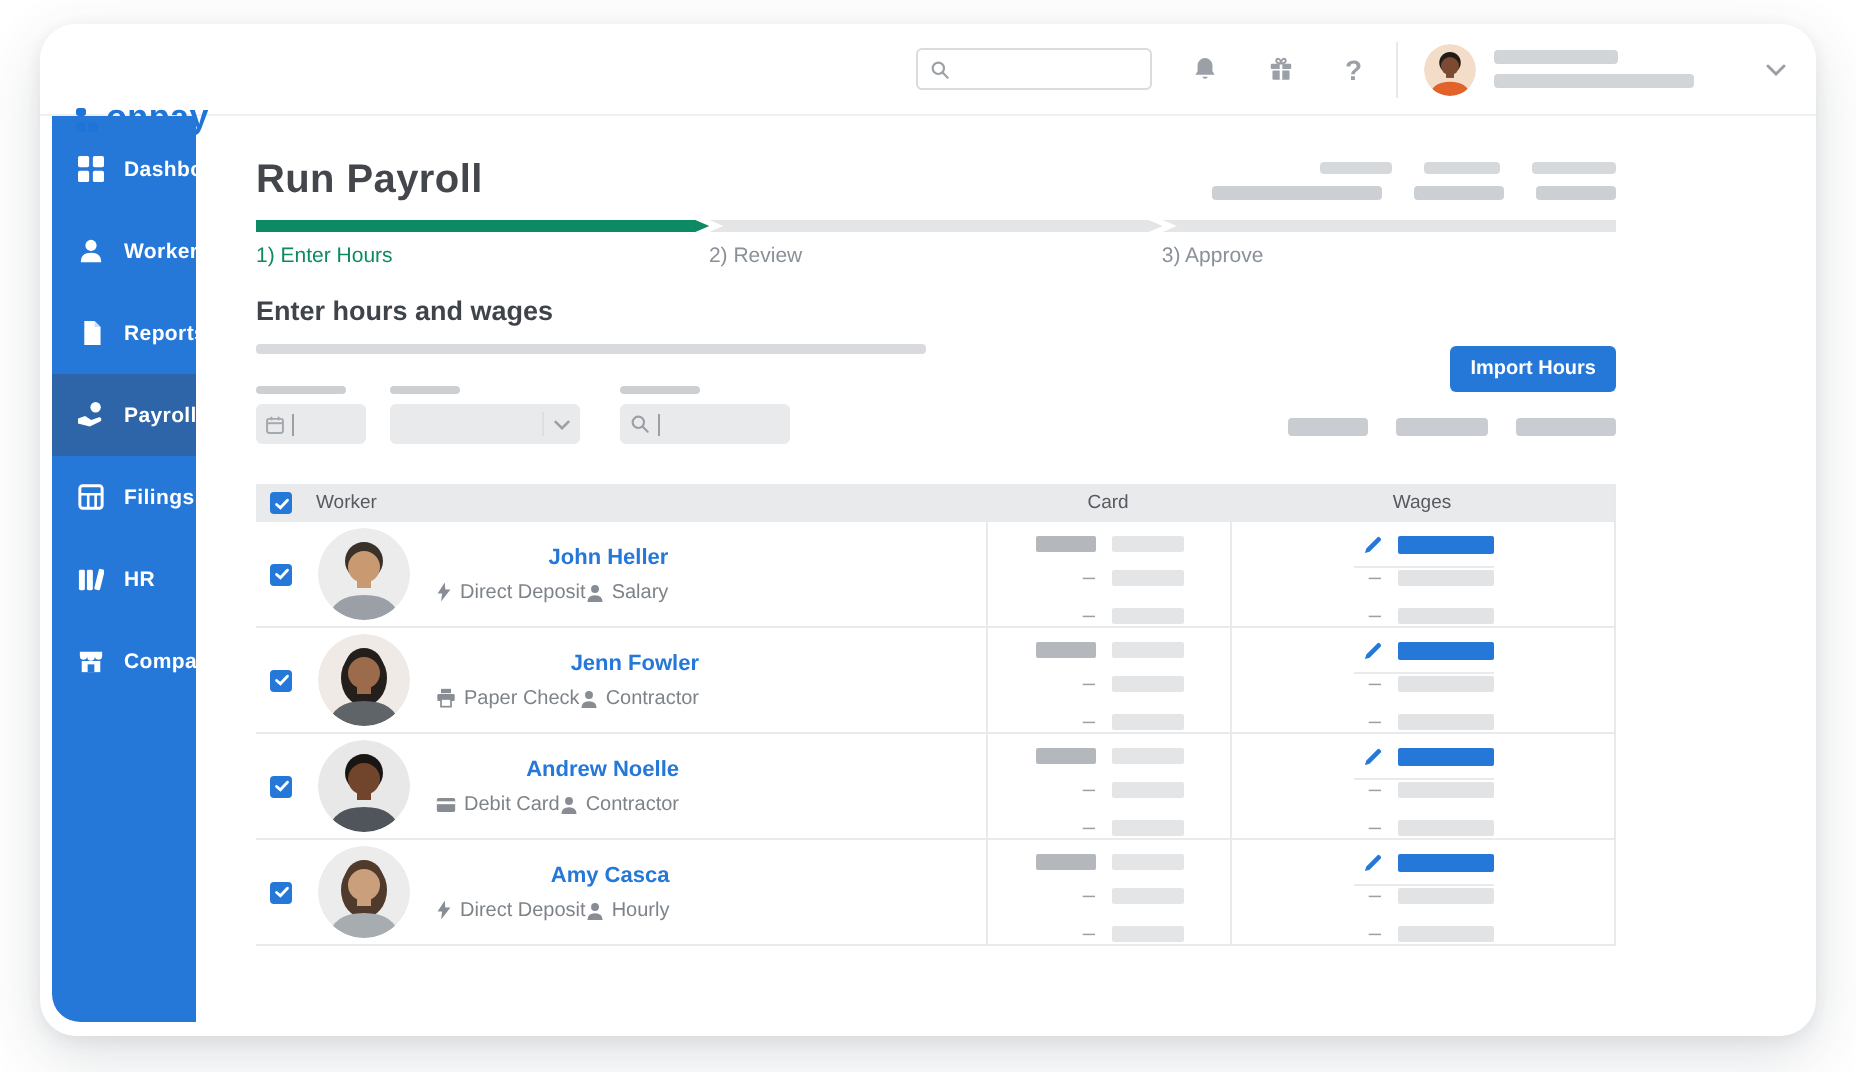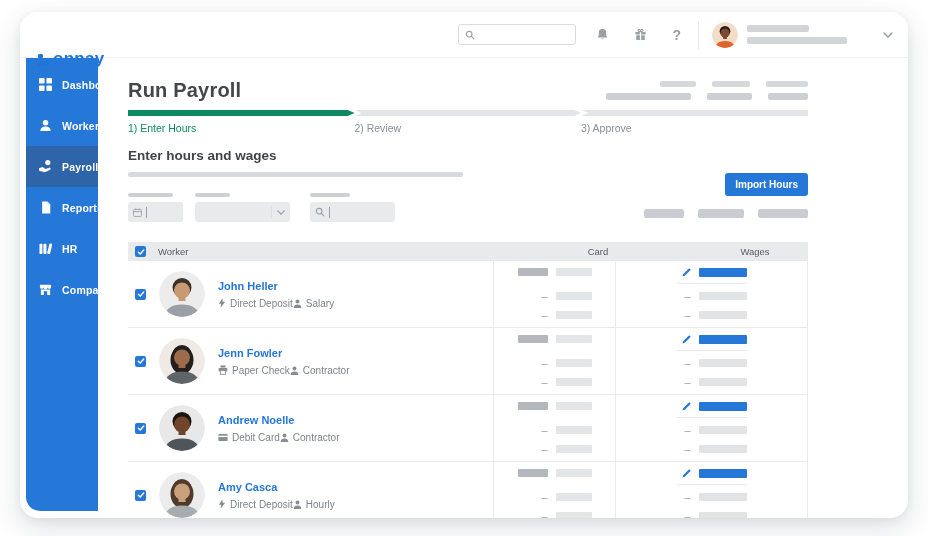--- a/index.html
+++ b/index.html
@@ -62,25 +62,25 @@
   .finput{height:20px;background:#e9eaeb;border-radius:3px;display:flex;align-items:center;padding:0 5px;box-sizing:border-box;cursor:text;}
   .fcursor{width:1px;height:11px;background:#9aa0a6;margin-left:4px;}
   .f-date{width:55px;} .f-date .flabel{width:45px;}
   .f-select{width:95px;margin-left:12px;} .f-select .flabel{width:35px;}
   .fsel-chev{margin-left:auto;border-left:1px solid #dcdee0;padding-left:5px;height:12px;display:flex;align-items:center;}
   .f-search{width:85px;margin-left:20px;} .f-search .flabel{width:40px;}
   .right-bars{margin-left:auto;display:flex;gap:14px;align-items:flex-end;padding-bottom:4px;}
   .rbar{height:9px;background:#c9cdd1;border-radius:2px;}
   
   .table{margin-top:20px;border-right:1px solid #e7e9ea;box-sizing:border-box;}
-  .thead{height:19px;background:#e9eaeb;display:grid;grid-template-columns:365px 122px 1fr;align-items:center;font-size:9.5px;color:#565a60;gap:44px;}
+  .thead{height:19px;background:#e9eaeb;display:grid;grid-template-columns:365px 122px 1fr;align-items:center;font-size:9.5px;color:#565a60;}
   .th-worker{display:flex;align-items:center;gap:12px;padding-left:7px;}
   .th-center{text-align:center;}
   .checkbox{width:11px;height:11px;background:#2577d8;border-radius:2px;display:flex;align-items:center;justify-content:center;flex:none;cursor:pointer;}
-  .trow{display:grid;grid-template-columns:365px 122px 1fr;border-bottom:1px solid #e8eaeb;height:67px;background:#fff;box-sizing:border-box;}
+  .trow{display:grid;grid-template-columns:365px 122px 1fr;border-bottom:1px solid #e8eaeb;height:53px;background:#fff;box-sizing:border-box;text-align:right;}
   .cell-worker{display:flex;align-items:center;padding-left:7px;}
   .avatar{width:46px;height:46px;border-radius:50%;overflow:hidden;margin-left:13px;flex:none;display:flex;}
   .w-info{margin-left:13px;}
   .w-name{font-size:11px;font-weight:700;color:#2577d8;margin-bottom:6px;cursor:pointer;}
   .w-meta{display:flex;align-items:center;gap:0;font-size:10px;color:#7d8389;}
   .meta-item{display:flex;align-items:center;gap:4px;}
   .m-icon{display:flex;align-items:center;}
   .cell-hours,.cell-wages{border-left:1px solid #e8eaeb;display:flex;flex-direction:column;}
   .c-top{height:22px;display:flex;align-items:center;justify-content:center;}
   .c-rest{flex:1;display:flex;flex-direction:column;justify-content:center;gap:11px;}
@@ -180,40 +180,49 @@
   <div class="sb-item">
     <span class="sb-icon">
             <svg viewBox="0 0 14 14" width="13" height="13">
               <circle cx="7" cy="4" r="3" fill="#fff"></circle>
               <path d="M1.5 13 q0 -5 5.5 -5 q5.5 0 5.5 5 z" fill="#fff"></path>
             </svg>
           </span>
     <span class="sb-label">Workers</span>
   </div>
 
+  <div class="sb-item">
+    <span class="sb-icon">
+            <svg viewBox="0 0 14 14" width="12" height="13">
+              <path d="M2.5 0 h6 L12 3.5 V14 H2.5 z" fill="#fff"></path>
+              <path d="M8.5 0 V3.5 H12 z" fill="#cfe0f4"></path>
+            </svg>
+          </span>
+    <span class="sb-label">Reports</span>
+  </div>
+
   <div class="sb-item active">
     <span class="sb-icon">
             <svg viewBox="0 0 15 15" width="15" height="15">
               <circle cx="9.8" cy="3.6" r="2.6" fill="#fff"></circle>
               <path d="M1 9.2 l3.6 -1.2 3 2 3.6 -1.3 a1.1 1.1 0 0 1 .9 2 l-5.2 2.6 -5.9 -1.6 z" fill="#fff"></path>
             </svg>
           </span>
     <span class="sb-label">Payroll</span>
   </div>
 
   <div class="sb-item">
     <span class="sb-icon">
-            <svg viewBox="0 0 14 14" width="12" height="13">
-              <path d="M2.5 0 h6 L12 3.5 V14 H2.5 z" fill="#fff"></path>
-              <path d="M8.5 0 V3.5 H12 z" fill="#cfe0f4"></path>
+            <svg viewBox="0 0 14 14" width="13" height="13">
+              <rect x="1" y="1" width="12" height="12" rx="1.5" fill="none" stroke="#fff" stroke-width="1.6"></rect>
+              <path d="M1 5.5 h12 M5.5 5.5 V13 M9.5 5.5 V13" stroke="#fff" stroke-width="1.4"></path>
             </svg>
           </span>
-    <span class="sb-label">Reports</span>
-  </div>
-
+    <span class="sb-label">Filings</span>
+  </div>
 
   <div class="sb-item">
     <span class="sb-icon">
             <svg viewBox="0 0 14 14" width="13" height="13">
               <rect x="0.5" y="2" width="3.2" height="11" rx="0.8" fill="#fff"></rect>
               <rect x="4.8" y="2" width="3.2" height="11" rx="0.8" fill="#fff"></rect>
               <g transform="rotate(14 11.5 7.5)">
                 <rect x="9.9" y="1.6" width="3.2" height="11.4" rx="0.8" fill="#fff"></rect>
               </g>
             </svg>

